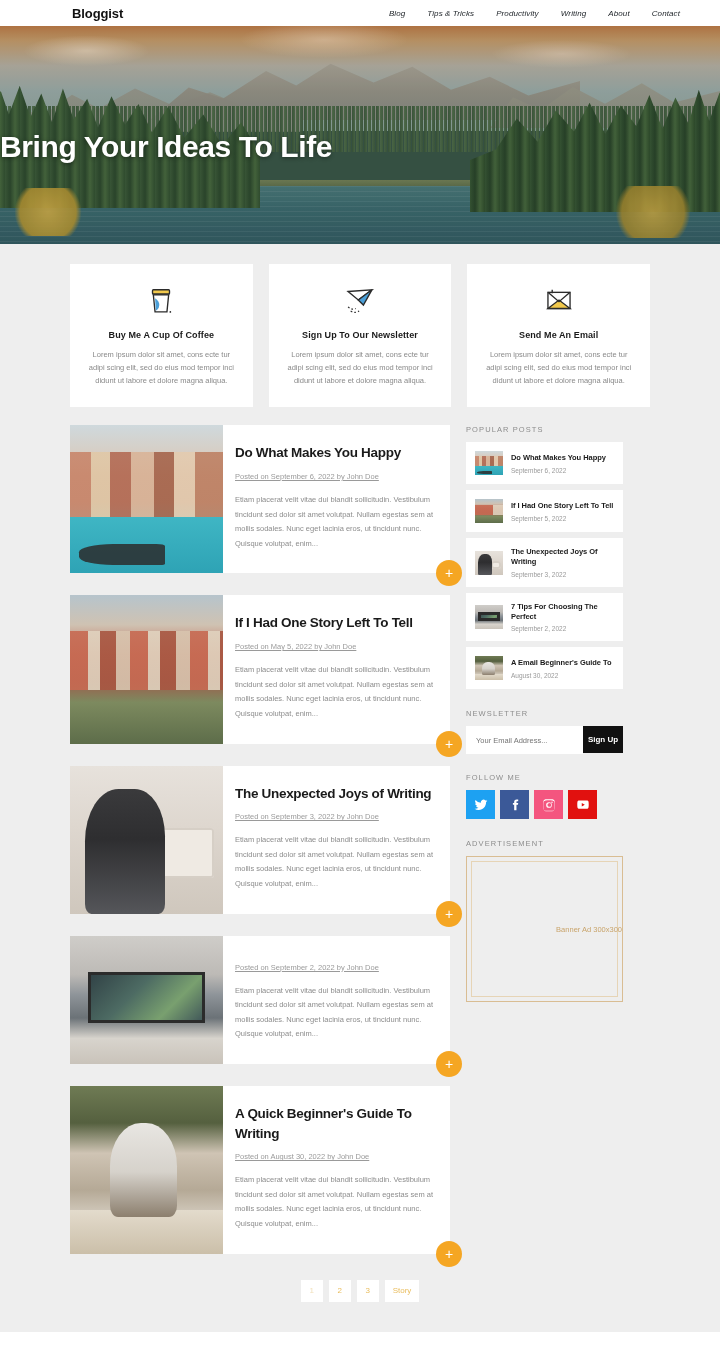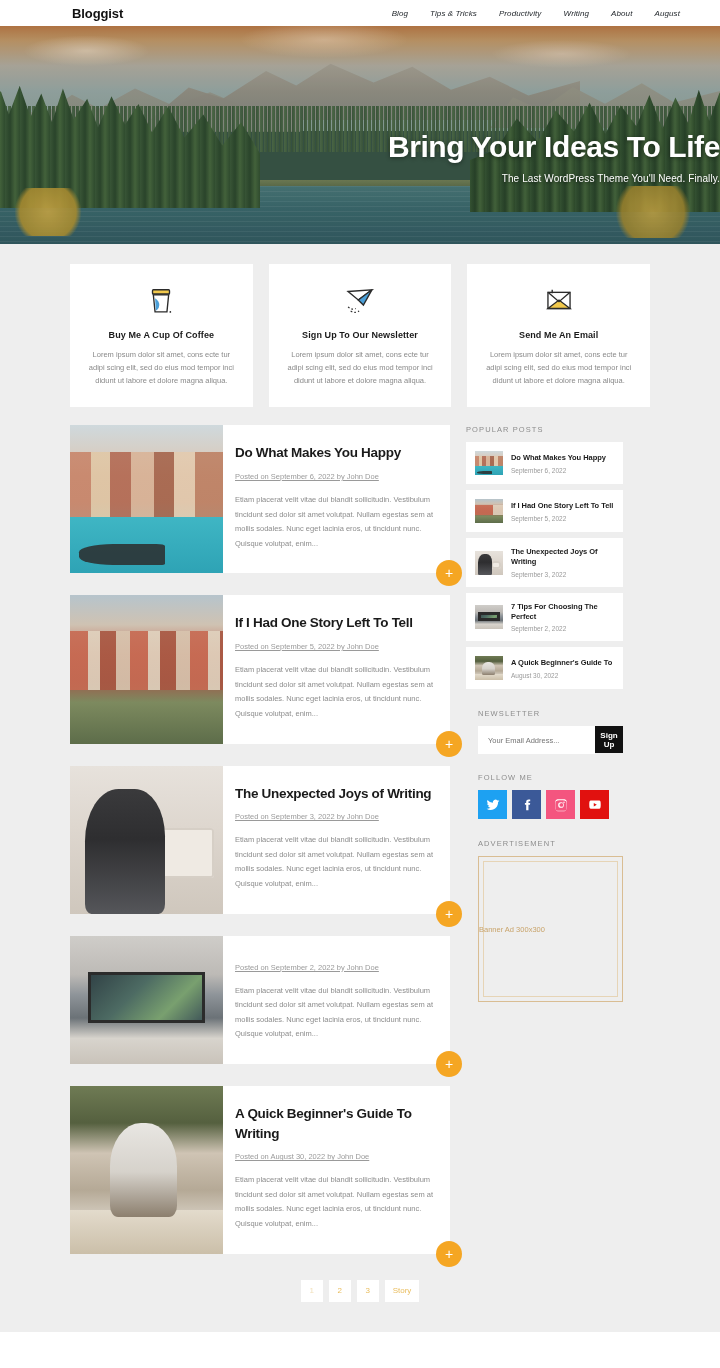--- a/index.html
+++ b/index.html
@@ -109,21 +109,21 @@
     background: repeating-linear-gradient(180deg, rgba(255,255,255,.07) 0 1px, transparent 1px 5px);
   }
   .shore {
     position:absolute; left:0; right:0; bottom:54px; height:10px;
     background: linear-gradient(180deg,#7d8a5c 0%,#5e6e4a 100%);
     opacity:.9;
   }
   .hero-overlay { position:absolute; inset:0; background: rgba(0,0,0,0.10); }
   .hero-content {
     position: absolute; left: 0; right: 0; top: 104px;
-    text-align: right;
+    text-align: left;
   }
   .hero-title {
     font-size: 30px;
     font-weight: bold;
     color: #ffffff;
     letter-spacing: -0.4px;
     text-shadow: 0 1px 4px rgba(0,0,0,.45);
     line-height: 1.1;
   }
   .hero-sub {
@@ -267,21 +267,21 @@
     display: flex;
     align-items: center;
     gap: 8px;
     padding: 9px 9px;
     margin-bottom: 6px;
   }
   .pp-thumb { width: 28px; height: 24px; flex-shrink: 0; position: relative; overflow: hidden; }
   .pp-title { font-size: 7.5px; font-weight: bold; color: #1a1a1a; line-height:1.3; letter-spacing:-.05px;}
   .pp-date { font-size: 6.5px; color: #9a9a9a; margin-top: 4px; }
 
-  .side-block { margin-top: 20px; margin-left: 12px; }
+  .side-block { margin-top: 20px; }
   .nl-row { display: flex; height: 27px; }
   .nl-input {
     flex: 1;
     background: #ffffff;
     border: none;
     outline: none;
     padding: 14px 10px;
     font-size: 7.5px;
     color: #b0b0b0;
     font-family: "Liberation Sans", sans-serif;
@@ -300,21 +300,21 @@
   .soc {
     width: 29px; height: 29px;
     display:flex; align-items:center; justify-content:center;
     cursor: pointer;
   }
   .soc svg { width: 14px; height: 14px; fill: #ffffff; }
 
   .ad-box {
     border: 1px solid #d9bd93;
     height: 146px;
-    display: flex; align-items: center; justify-content: flex-start;
+    display: flex; align-items: center; justify-content: flex-end;
     position: relative;
   }
   .ad-box:after{
     content:""; position:absolute; inset:4px; border:1px solid #e6d4b6;
   }
   .ad-text { font-size: 7.5px; color: #c9a46b; position: relative; z-index:1;}
 
   
   .pagination { display:flex; justify-content:center; gap:6px; padding: 4px 0 30px; }
   .pg {
@@ -334,21 +334,21 @@
 <div class="page">
 
   <div class="site-header">
     <div class="brand">Bloggist</div>
     <div class="nav">
       <div class="nav-item">Blog</div>
       <div class="nav-item">Tips &amp; Tricks</div>
       <div class="nav-item">Productivity</div>
       <div class="nav-item">Writing</div>
       <div class="nav-item">About</div>
-      <div class="nav-item">August</div>
+      <div class="nav-item">Contact</div>
     </div>
   </div>
 
   <div class="hero">
     <div class="hero-bg">
       <div class="sky"></div>
       <div class="clouds"></div>
       <div class="mtn2"></div>
       <div class="mtn1"></div>
       <div class="mtn3"></div>
@@ -357,21 +357,20 @@
       <div class="lake"></div>
       <div class="lake-shimmer"></div>
       <div class="forest-left"></div>
       <div class="forest-right"></div>
       <div class="autumn1"></div>
       <div class="autumn2"></div>
     </div>
     <div class="hero-overlay"></div>
     <div class="hero-content">
       <div class="hero-title">Bring Your Ideas To Life</div>
-      <div class="hero-sub">The Last WordPress Theme You'll Need. Finally.</div>
     </div>
   </div>
 
   <div class="body-wrap">
     <div class="container">
 
       <div class="features">
 
         <div class="fcard">
           <div class="fcard-icon">
@@ -429,21 +428,21 @@
             </div>
             <button class="plus-btn">+</button>
           </div>
 
           <div class="post">
             <div class="post-thumb">
                 <div class="th th-town"></div>
               </div>
             <div class="post-body">
               <div class="post-title">If I Had One Story Left To Tell</div>
-              <div class="post-meta">Posted on September 5, 2022 by John Doe</div>
+              <div class="post-meta">Posted on May 5, 2022 by John Doe</div>
               <div class="post-exc">Etiam placerat velit vitae dui blandit sollicitudin. Vestibulum tincidunt sed dolor sit amet volutpat. Nullam egestas sem at mollis sodales. Nunc eget lacinia eros, ut tincidunt nunc. Quisque volutpat, enim...</div>
             </div>
             <button class="plus-btn">+</button>
           </div>
 
           <div class="post">
             <div class="post-thumb">
                 <div class="th th-woman"></div>
               </div>
             <div class="post-body">
@@ -517,21 +516,21 @@
             <div>
               <div class="pp-title">7 Tips For Choosing The Perfect</div>
               <div class="pp-date">September 2, 2022</div>
             </div>
           </div>
           <div class="pp-item">
             <div class="pp-thumb">
                 <div class="th th-writer"></div>
               </div>
             <div>
-              <div class="pp-title">A Quick Beginner's Guide To</div>
+              <div class="pp-title">A Email Beginner's Guide To</div>
               <div class="pp-date">August 30, 2022</div>
             </div>
           </div>
 
           <div class="side-block">
             <div class="side-h">NEWSLETTER</div>
             <div class="nl-row">
               <input class="nl-input" type="text" placeholder="Your Email Address..." style="">
               <button class="nl-btn">Sign Up</button>
             </div>

